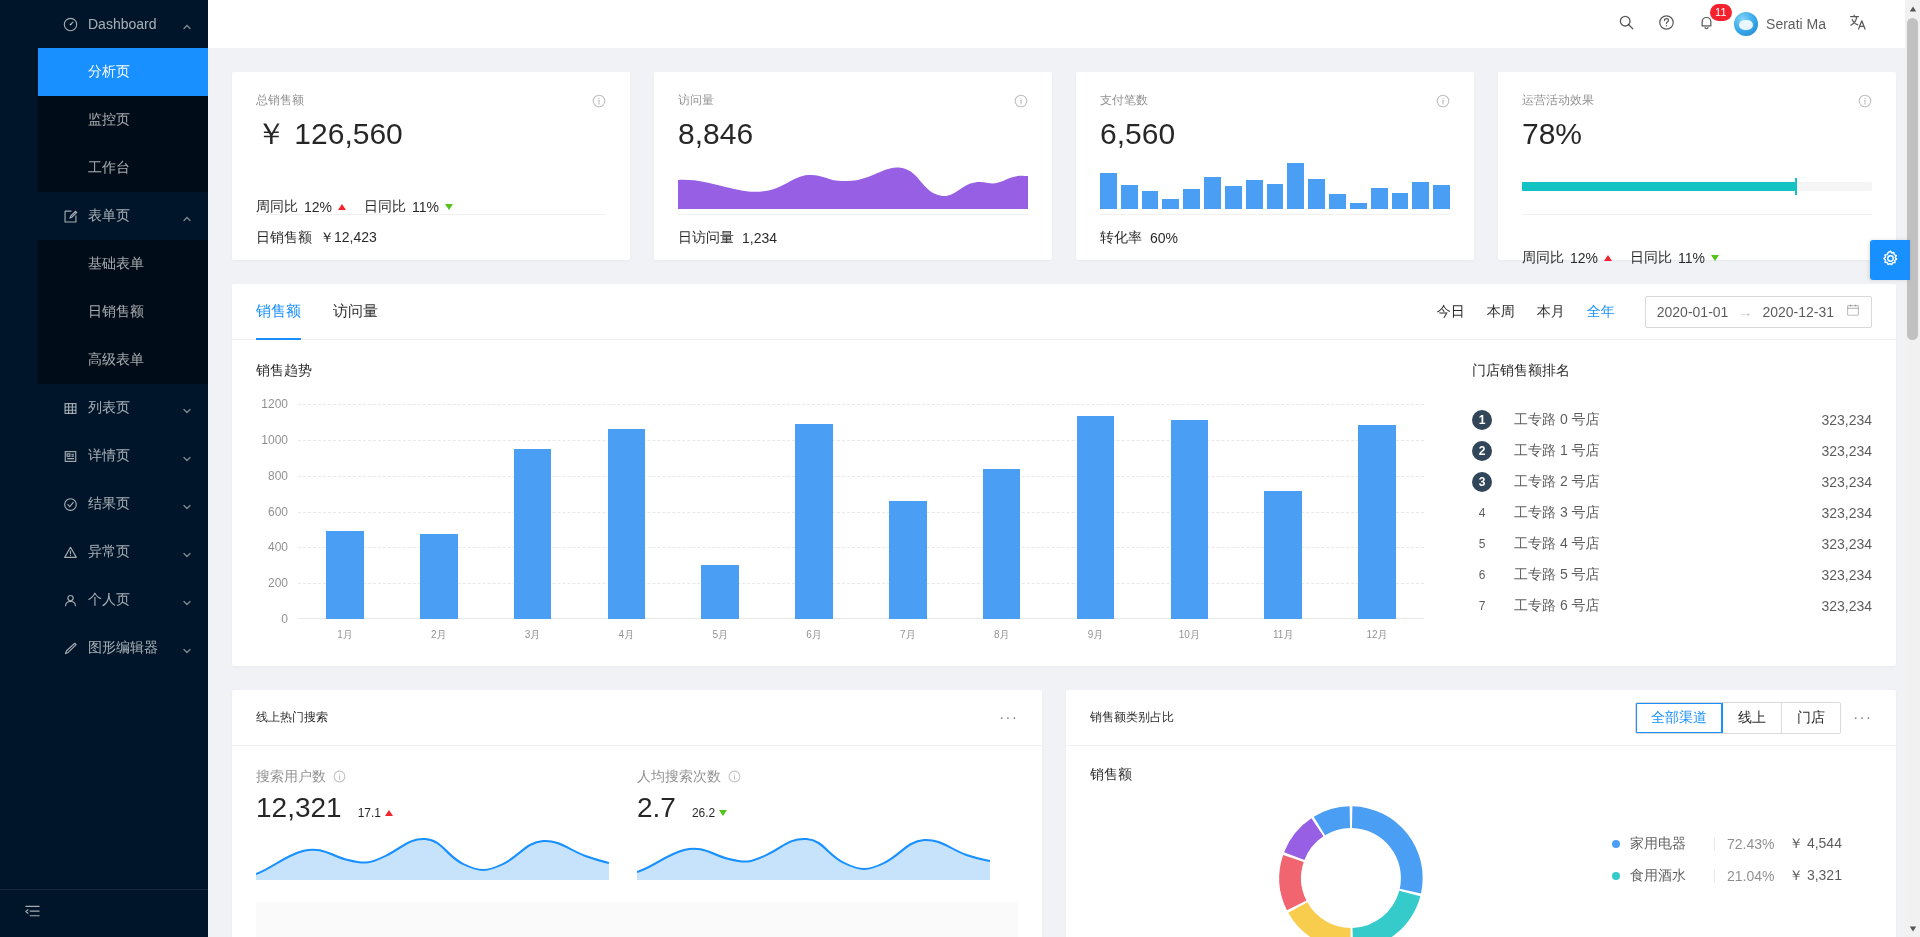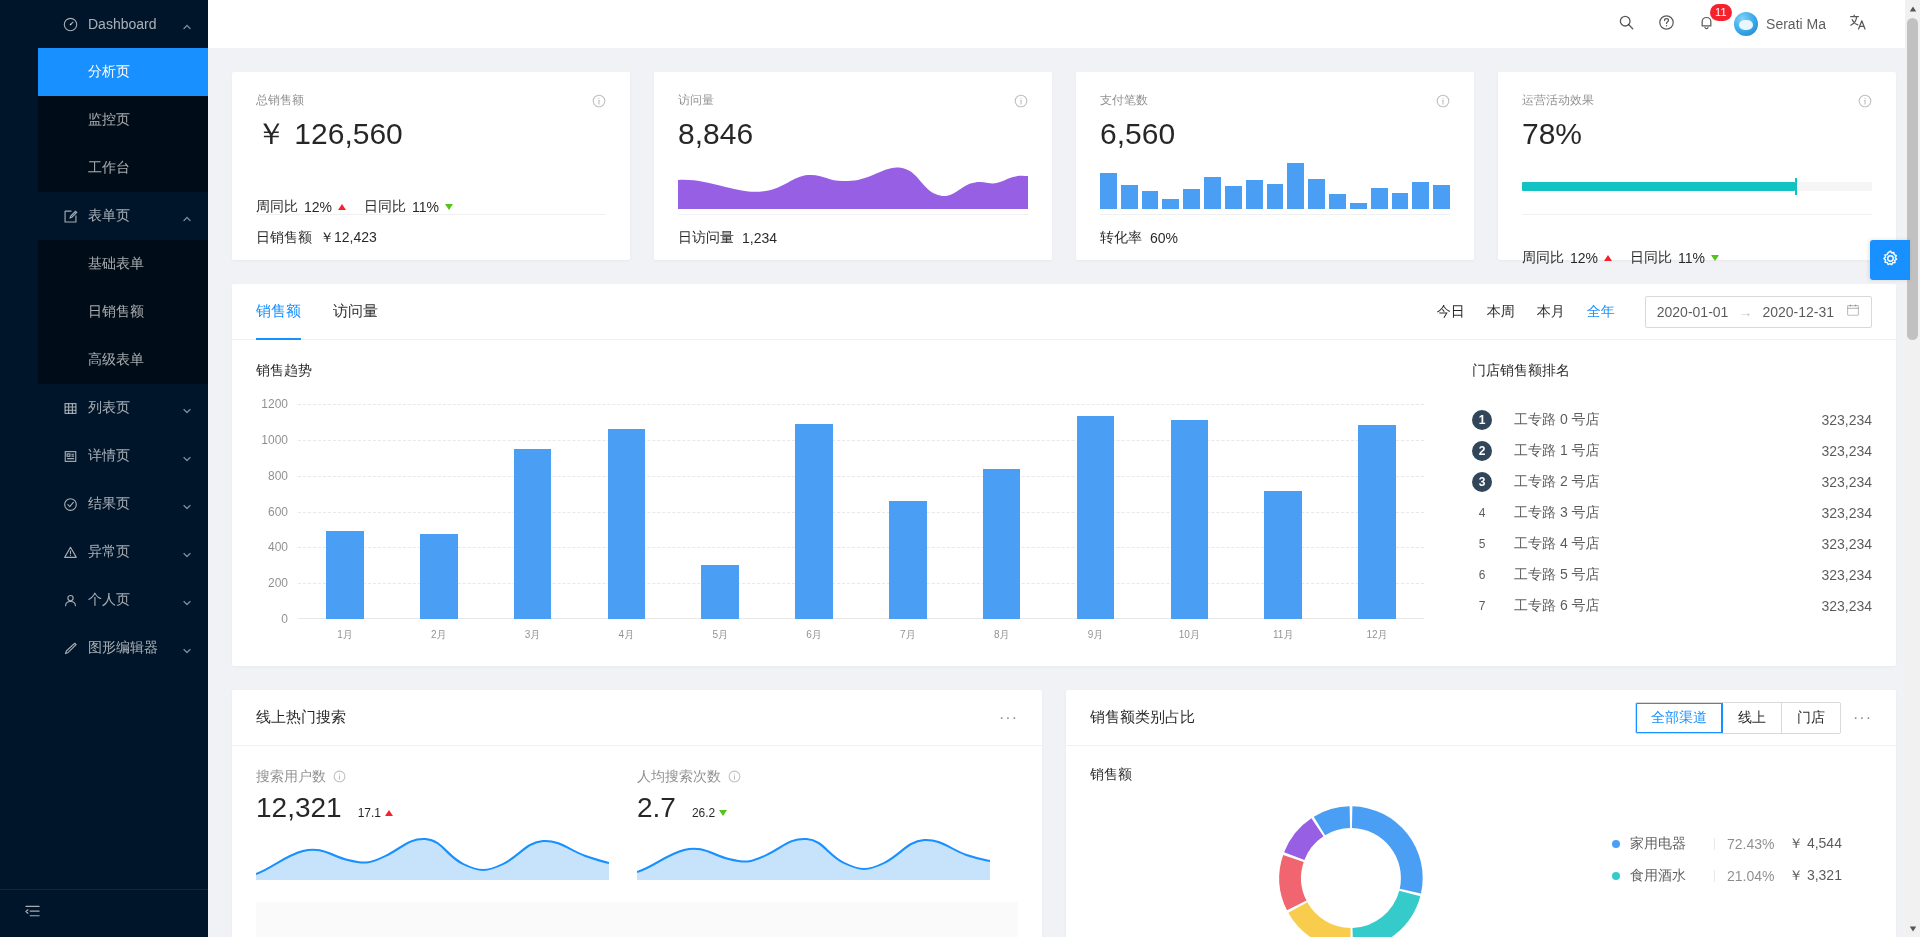--- a/index.html
+++ b/index.html
@@ -162,21 +162,21 @@
   .rank-name { flex: 1 1 auto; color: rgba(0,0,0,0.65); }
   .rank-val { color: rgba(0,0,0,0.65); }
 
   
   .bottom-row { display: flex; gap: 24px; }
   .panel { background: #fff; border-radius: 2px; box-shadow: 0 1px 3px rgba(0,0,0,0.04); }
   .panel-head {
     height: 56px; display: flex; align-items: center; justify-content: space-between;
     padding: 0 24px; border-bottom: 1px solid #f0f0f0;
   }
-  .panel-title { font-size: 15px; color: rgba(0,0,0,0.85); text-align: center; }
+  .panel-title { font-size: 12px; color: rgba(0,0,0,0.85); text-align: center; }
   .dots { color: rgba(0,0,0,0.45); font-size: 16px; cursor: pointer; letter-spacing: 1px; }
   .panel-left { width: 810px; flex: 0 0 810px; height: 300px; }
   .panel-right { flex: 1 1 auto; min-width: 0; height: 300px; }
 
   .search-stats { display: flex; padding: 22px 24px 0 24px; }
   .ss-col { flex: 1 1 0; min-width: 0; padding-right: 28px; }
   .ss-label { font-size: 14px; color: rgba(0,0,0,0.45); display: flex; align-items: center; gap: 7px; }
   .ss-value-row { display: flex; align-items: baseline; gap: 16px; margin-top: 6px; }
   .ss-value { font-size: 28px; color: rgba(0,0,0,0.85); font-family: "Liberation Sans", sans-serif; }
   .ss-delta { font-size: 12px; color: rgba(0,0,0,0.85); display: flex; align-items: center; gap: 4px; }

